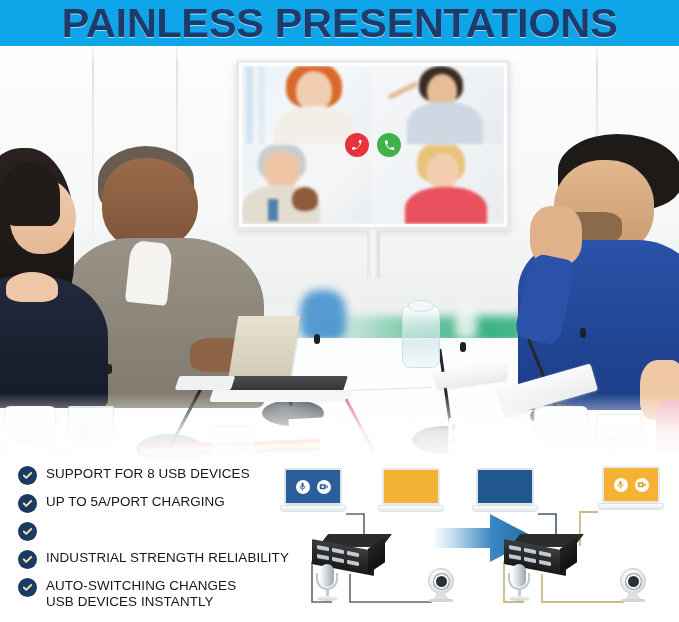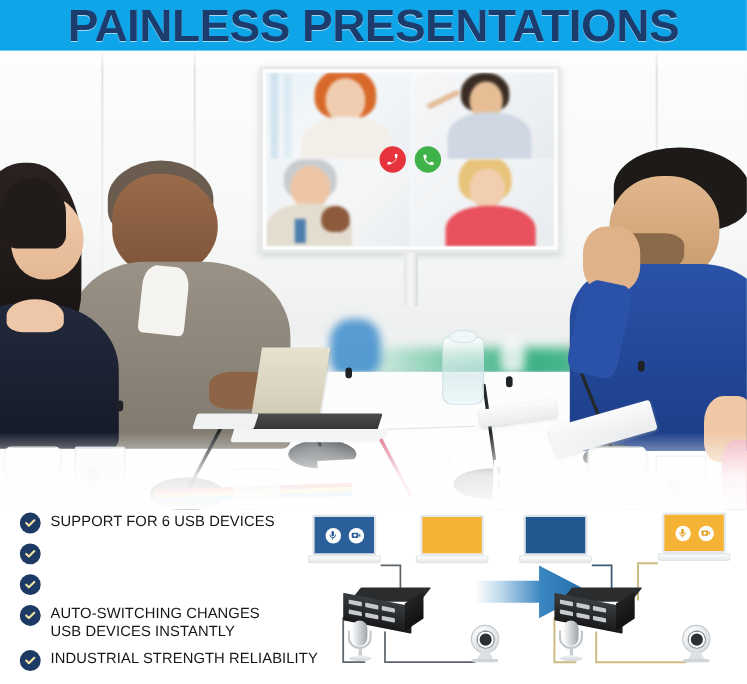--- a/index.html
+++ b/index.html
@@ -349,56 +349,57 @@
   </div>
 
   <div class="bullets">
 
     <div class="bullet">
       <span class="chk">
         <svg width="11" height="11" viewBox="0 0 24 24">
             <path d="M20 6.5 9.2 17.3 4 12.1" fill="none" stroke="#f3e5a8" stroke-width="4.2" stroke-linecap="round" stroke-linejoin="round"></path>
           </svg>
       </span>
-      <span class="btxt">SUPPORT FOR 6 USB DEVICES</span>
+      <span class="btxt">SUPPORT FOR 8 USB DEVICES</span>
     </div>
 
     <div class="bullet">
       <span class="chk">
         <svg width="11" height="11" viewBox="0 0 24 24">
             <path d="M20 6.5 9.2 17.3 4 12.1" fill="none" stroke="#f3e5a8" stroke-width="4.2" stroke-linecap="round" stroke-linejoin="round"></path>
           </svg>
       </span>
+      <span class="btxt">UP TO 5A/PORT CHARGING</span>
     </div>
 
     <div class="bullet">
       <span class="chk">
         <svg width="11" height="11" viewBox="0 0 24 24">
             <path d="M20 6.5 9.2 17.3 4 12.1" fill="none" stroke="#f3e5a8" stroke-width="4.2" stroke-linecap="round" stroke-linejoin="round"></path>
           </svg>
       </span>
     </div>
 
     <div class="bullet">
       <span class="chk">
         <svg width="11" height="11" viewBox="0 0 24 24">
             <path d="M20 6.5 9.2 17.3 4 12.1" fill="none" stroke="#f3e5a8" stroke-width="4.2" stroke-linecap="round" stroke-linejoin="round"></path>
           </svg>
       </span>
-      <span class="btxt">AUTO-SWITCHING CHANGES
-USB DEVICES INSTANTLY</span>
+      <span class="btxt">INDUSTRIAL STRENGTH RELIABILITY</span>
     </div>
 
     <div class="bullet">
       <span class="chk">
         <svg width="11" height="11" viewBox="0 0 24 24">
             <path d="M20 6.5 9.2 17.3 4 12.1" fill="none" stroke="#f3e5a8" stroke-width="4.2" stroke-linecap="round" stroke-linejoin="round"></path>
           </svg>
       </span>
-      <span class="btxt">INDUSTRIAL STRENGTH RELIABILITY</span>
+      <span class="btxt">AUTO-SWITCHING CHANGES
+USB DEVICES INSTANTLY</span>
     </div>
   </div>
 
   <div class="diagram">
 
     <svg class="wire">
 
       <path d="M58,52 L76,52 L76,84" fill="none" stroke="#5e666d" stroke-width="1.6"></path>
 
       <path d="M40,100 L24,100 L24,140 L44,140" fill="none" stroke="#5e666d" stroke-width="1.6"></path>

